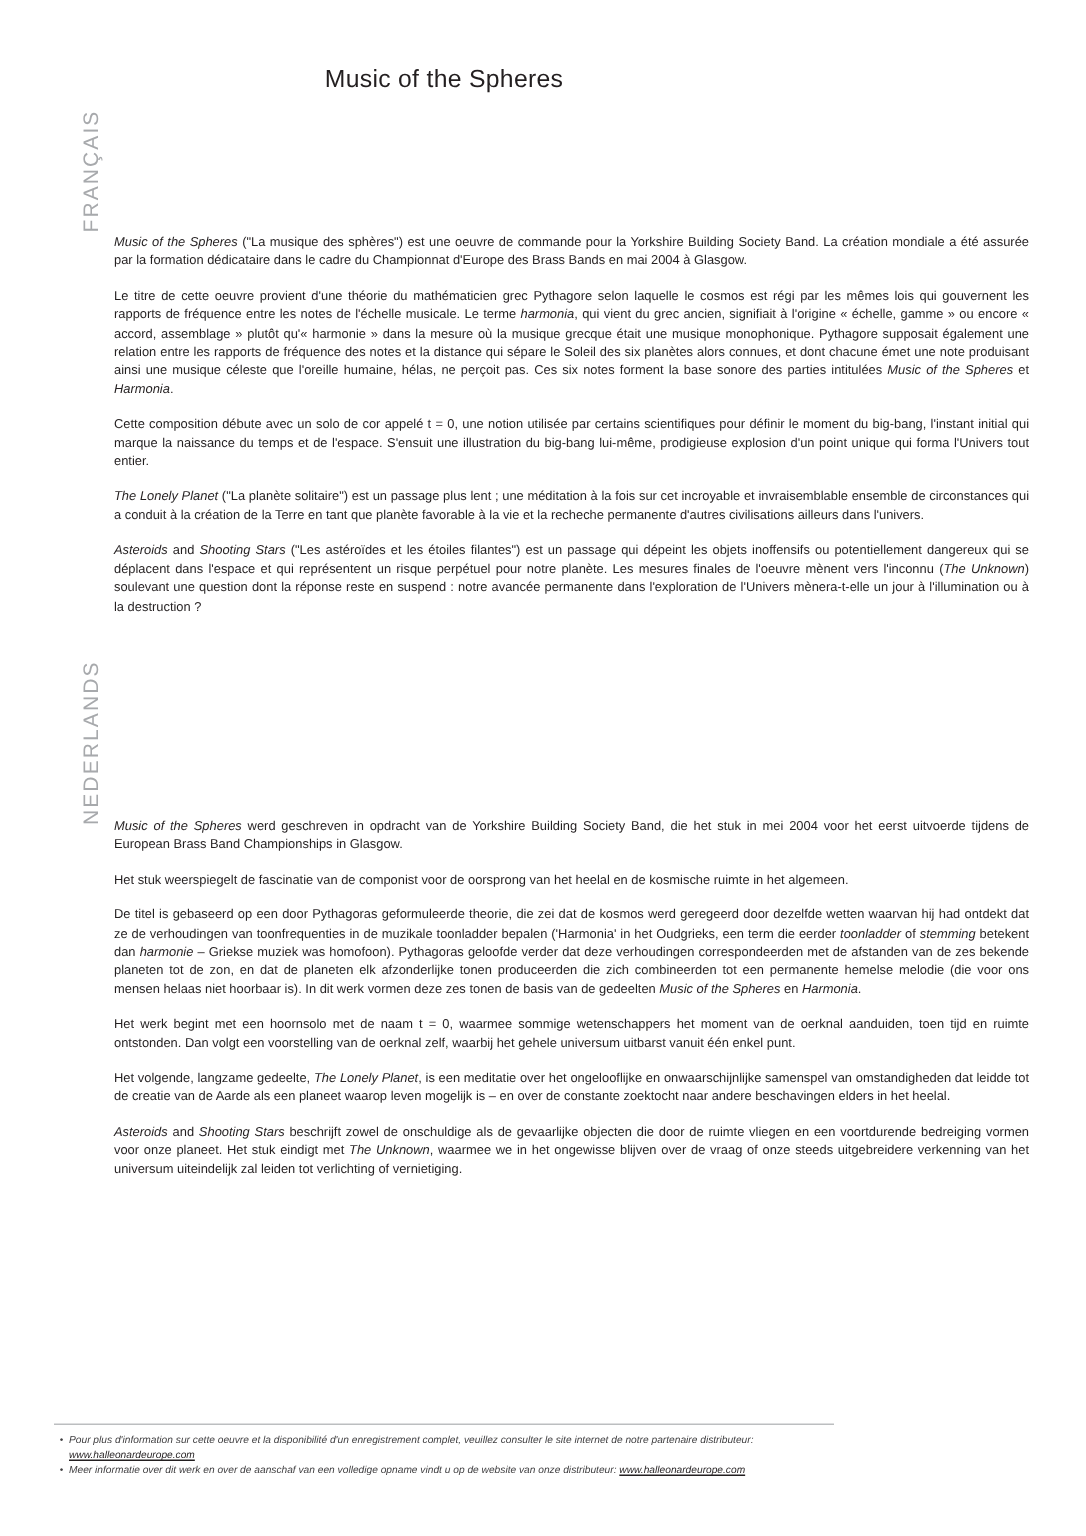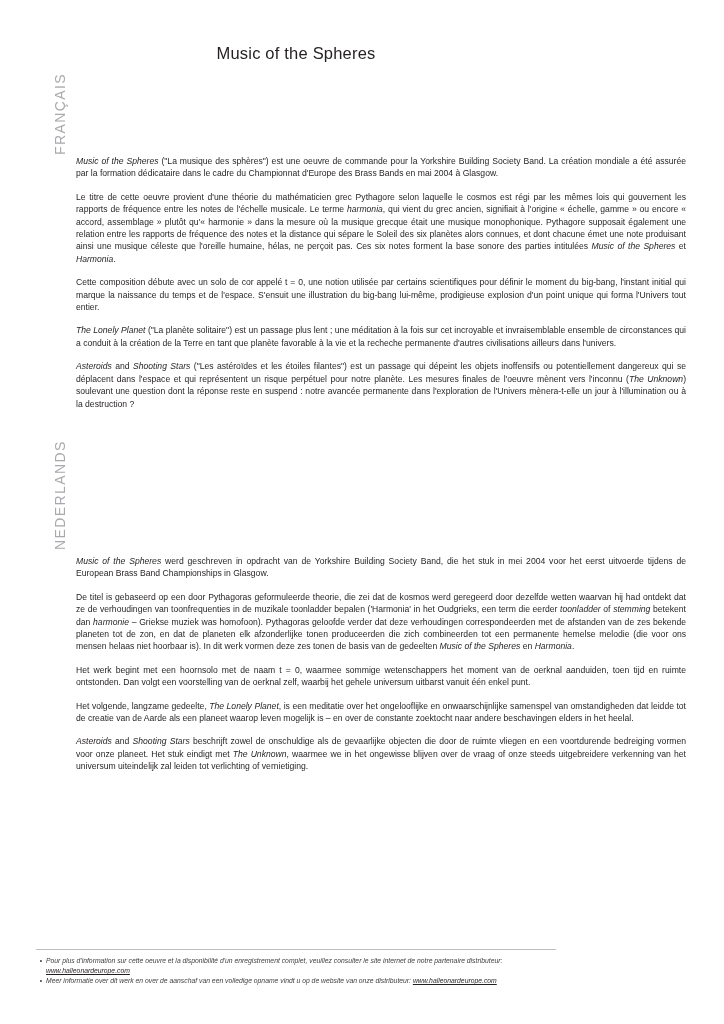--- a/index.html
+++ b/index.html
@@ -113,24 +113,25 @@
       </p>
       <p class="para last">
         <em>Asteroids</em> and <em>Shooting Stars</em> ("Les astéroïdes et les étoiles filantes") est un passage qui dépeint les objets inoffensifs ou potentiellement dangereux qui se déplacent dans l'espace et qui représentent un risque perpétuel pour notre planète. Les mesures finales de l'oeuvre mènent vers l'inconnu (<em>The Unknown</em>) soulevant une question dont la réponse reste en suspend : notre avancée permanente dans l'exploration de l'Univers mènera-t-elle un jour à l'illumination ou à la destruction ?
       </p>
     </div>
   </div>
 
   <div class="lang-block">
     <div class="side-label" style="left:52px; top:487px;">NEDERLANDS</div>
 
-    <div class="col" style="top:492px;">
+    <div class="col" style="top:481px;">
       <p class="para">
         <em>Music of the Spheres</em> werd geschreven in opdracht van de Yorkshire Building Society Band, die het stuk in mei 2004 voor het eerst uitvoerde tijdens de European Brass Band Championships in Glasgow.
       </p>
+      <p class="para">Het stuk weerspiegelt de fascinatie van de componist voor de oorsprong van het heelal en de kosmische ruimte in het algemeen.</p>
       <p class="para">
         De titel is gebaseerd op een door Pythagoras geformuleerde theorie, die zei dat de kosmos werd geregeerd door dezelfde wetten waarvan hij had ontdekt dat ze de verhoudingen van toonfrequenties in de muzikale toonladder bepalen ('Harmonia' in het Oudgrieks, een term die eerder <em>toonladder</em> of <em>stemming</em> betekent dan <em>harmonie</em> – Griekse muziek was homofoon). Pythagoras geloofde verder dat deze verhoudingen correspondeerden met de afstanden van de zes bekende planeten tot de zon, en dat de planeten elk afzonderlijke tonen produceerden die zich combineerden tot een permanente hemelse melodie (die voor ons mensen helaas niet hoorbaar is). In dit werk vormen deze zes tonen de basis van de gedeelten <em>Music of the Spheres</em> en <em>Harmonia</em>.
       </p>
       <p class="para">Het werk begint met een hoornsolo met de naam t = 0, waarmee sommige wetenschappers het moment van de oerknal aanduiden, toen tijd en ruimte ontstonden. Dan volgt een voorstelling van de oerknal zelf, waarbij het gehele universum uitbarst vanuit één enkel punt.</p>
       <p class="para">
         Het volgende, langzame gedeelte, <em>The Lonely Planet</em>, is een meditatie over het ongelooflijke en onwaarschijnlijke samenspel van omstandigheden dat leidde tot de creatie van de Aarde als een planeet waarop leven mogelijk is – en over de constante zoektocht naar andere beschavingen elders in het heelal.
       </p>
       <p class="para last">
         <em>Asteroids</em> and <em>Shooting Stars</em> beschrijft zowel de onschuldige als de gevaarlijke objecten die door de ruimte vliegen en een voortdurende bedreiging vormen voor onze planeet. Het stuk eindigt met <em>The Unknown</em>, waarmee we in het ongewisse blijven over de vraag of onze steeds uitgebreidere verkenning van het universum uiteindelijk zal leiden tot verlichting of vernietiging.
       </p>

